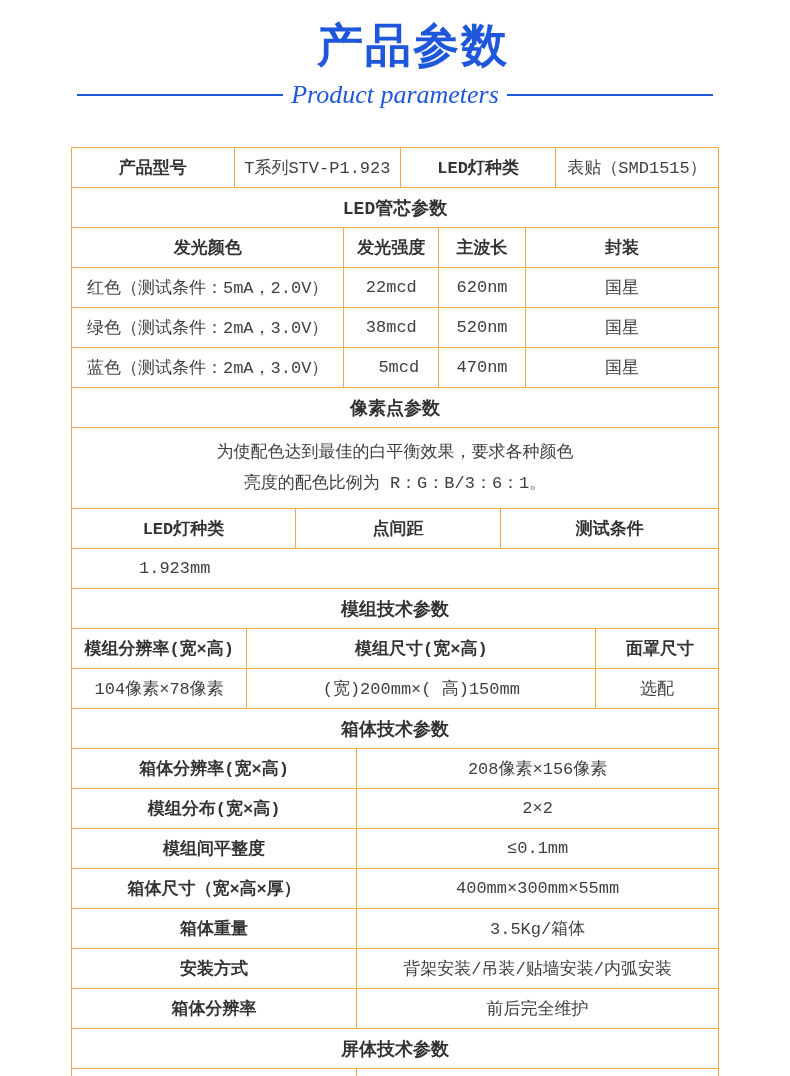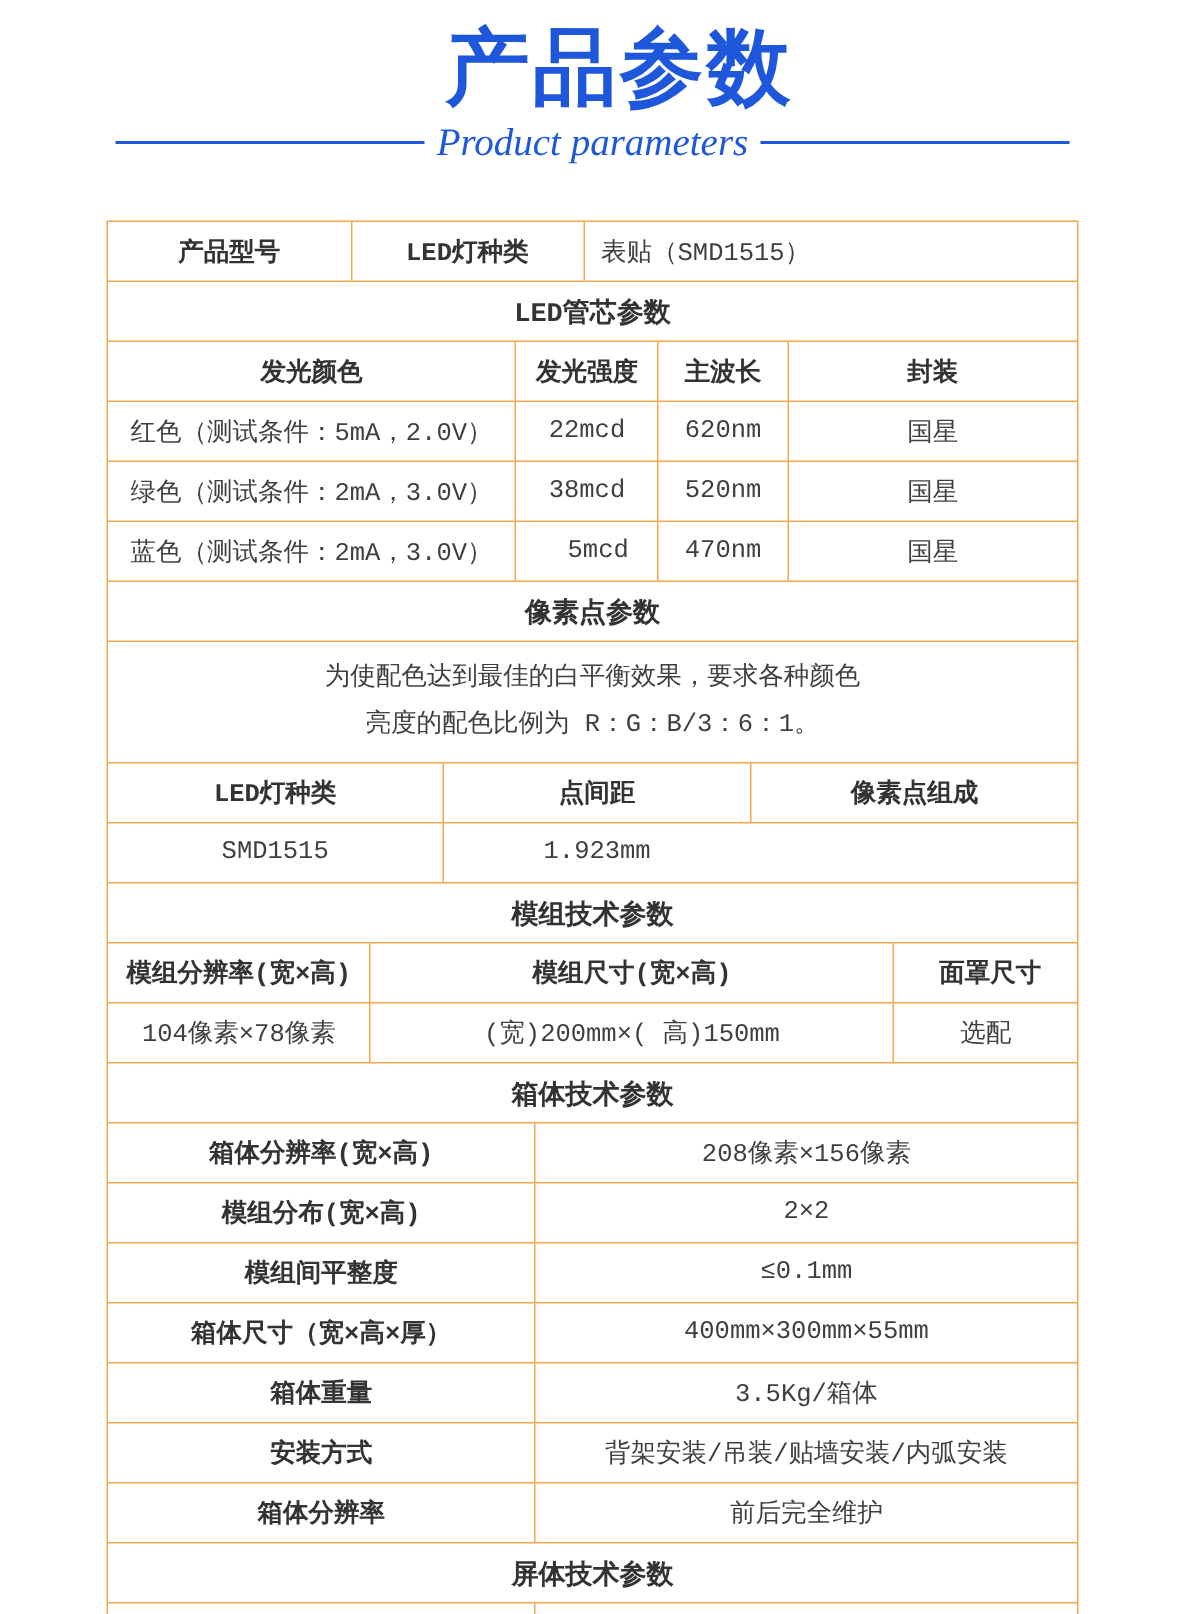--- a/index.html
+++ b/index.html
@@ -11,21 +11,21 @@
   html,body{margin:0;padding:0;}
   body{
     width:790px;height:1076px;
     background:#ffffff;
     font-family:"Liberation Sans","DejaVu Sans",sans-serif;
     overflow:hidden;
   }
   .hero{ padding-top:16px; text-align:center; }
   .hero-title{
     margin:0;
-    font-size:56px;
+    font-size:46px;
     line-height:58px;
     font-weight:700;
     letter-spacing:2px;
     color:var(--blue);
     padding-left:36px;
   }
   .hero-sub{
     margin-top:6px;
     display:flex;
     align-items:center;
@@ -92,20 +92,21 @@
   <div class="hero-sub">
     <span class="sub-line"></span>
     <span class="hero-subtitle">Product parameters</span>
     <span class="sub-line"></span>
   </div>
 </div>
 
 <div class="spec-table">
     <div class="trow">
       <div class="tcell bold" style="width: 25%;">产品型号</div>
+      <div class="tcell" style="width: 25.8%;">T系列STV-P1.923</div>
       <div class="tcell bold" style="width: 24%;">LED灯种类</div>
       <div class="tcell" style="width: 25.2%;">表贴（SMD1515）</div>
     </div>
     <div class="trow section">
       <div class="tcell bold section-cell">LED管芯参数</div>
     </div>
     <div class="trow">
       <div class="tcell bold" style="width: 42%;">发光颜色</div>
       <div class="tcell bold" style="width: 14.7%;">发光强度</div>
       <div class="tcell bold" style="width: 13.4%;">主波长</div>
@@ -134,24 +135,23 @@
     </div>
     <div class="trow">
       <div class="tcell note-cell">
         <div>为使配色达到最佳的白平衡效果，要求各种颜色</div>
         <div>亮度的配色比例为 R：G：B/3：6：1。</div>
       </div>
     </div>
     <div class="trow">
       <div class="tcell bold" style="width: 34.5%;">LED灯种类</div>
       <div class="tcell bold" style="width: 31.8%;">点间距</div>
-      <div class="tcell bold" style="width: 33.7%;">像素点组成</div>
-    </div>
-    <div class="trow">
-      <div class="tcell" style="width: 34.5%;">SMD1515</div>
+      <div class="tcell bold" style="width: 33.7%;">测试条件</div>
+    </div>
+    <div class="trow">
       <div class="tcell" style="width: 31.8%;">1.923mm</div>
     </div>
     <div class="trow section">
       <div class="tcell bold section-cell">模组技术参数</div>
     </div>
     <div class="trow">
       <div class="tcell bold" style="width: 27%;">模组分辨率(宽×高)</div>
       <div class="tcell bold" style="width: 54%;">模组尺寸(宽×高)</div>
       <div class="tcell bold" style="width: 19%; padding-left: 12px;">面罩尺寸</div>
     </div>

